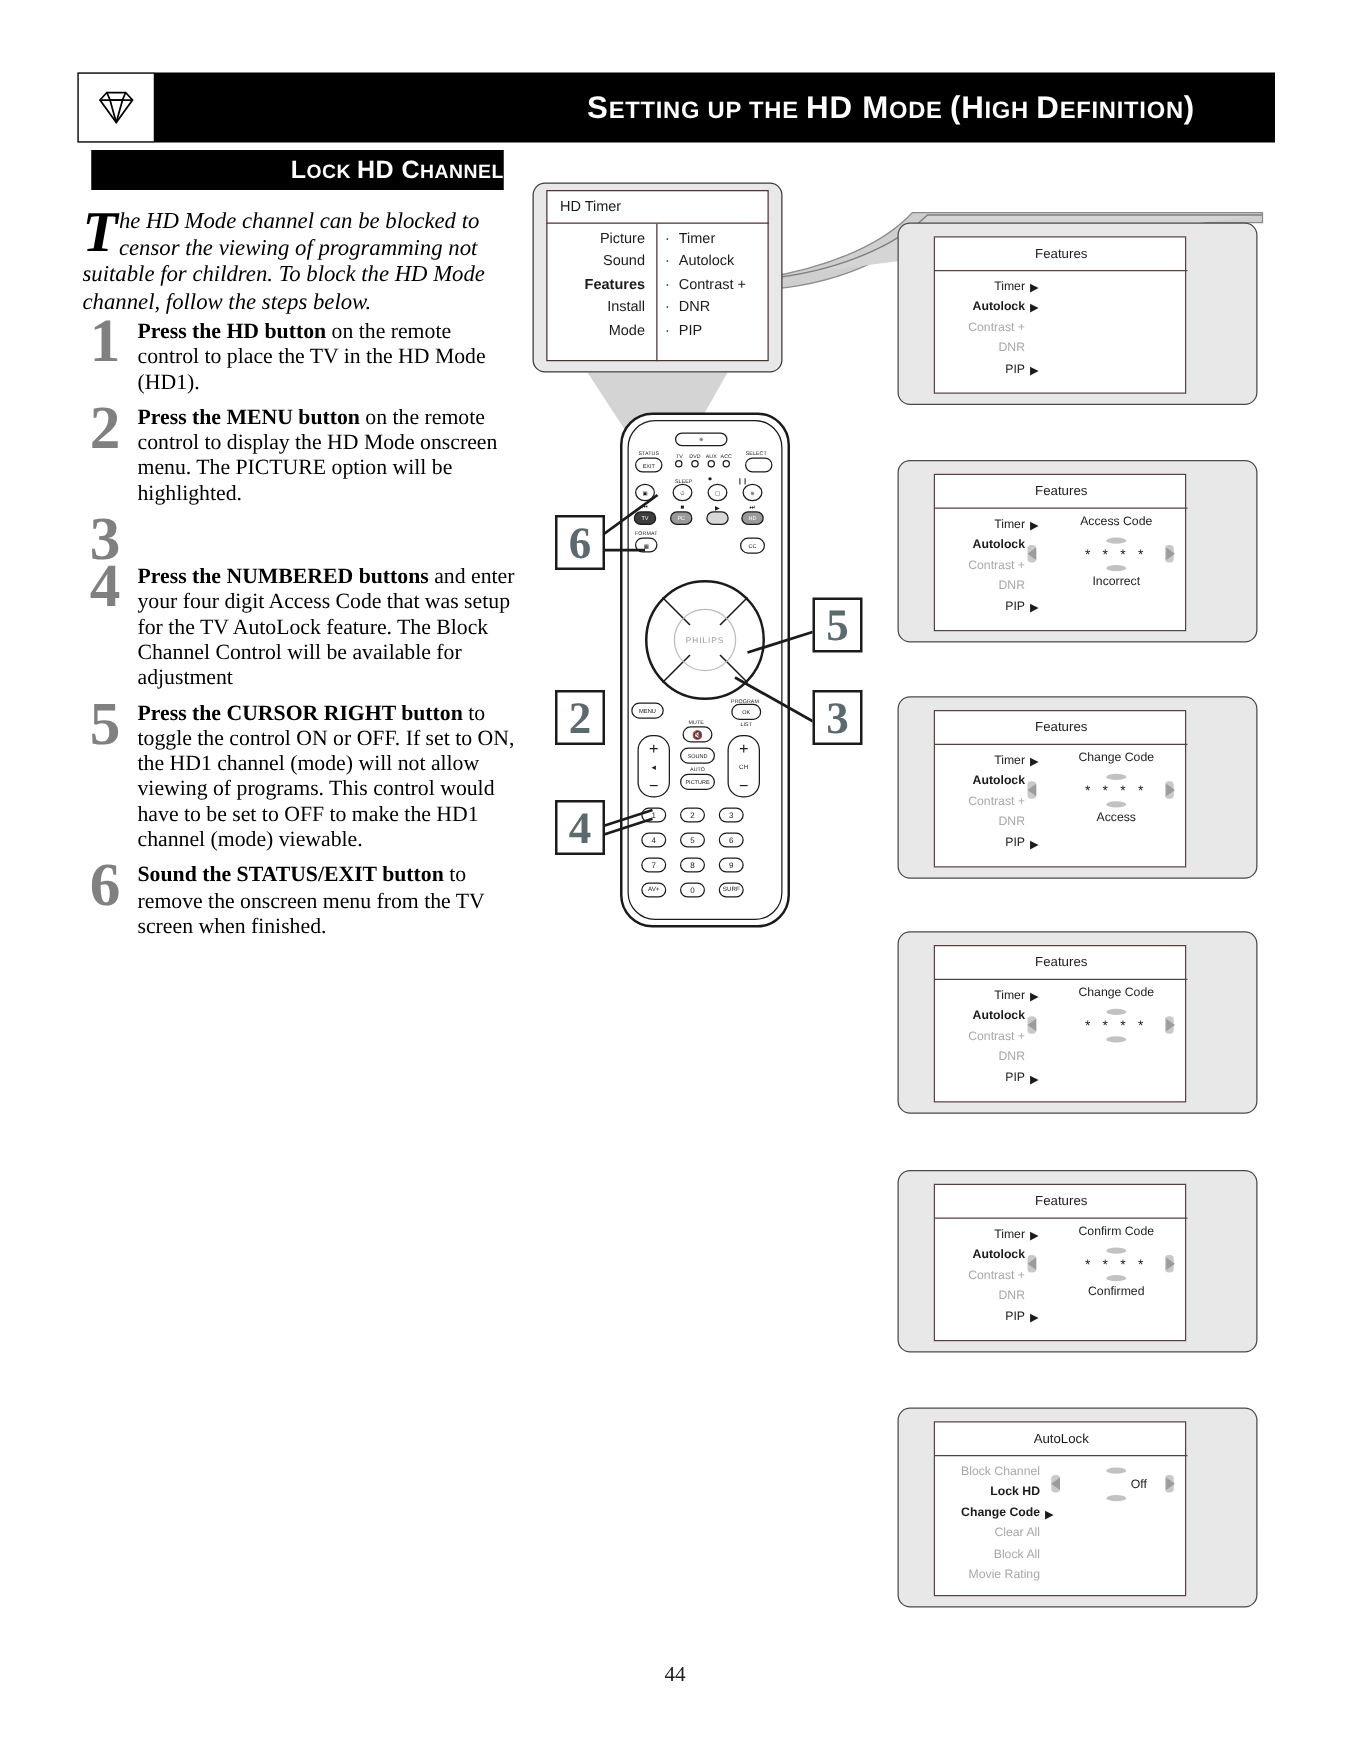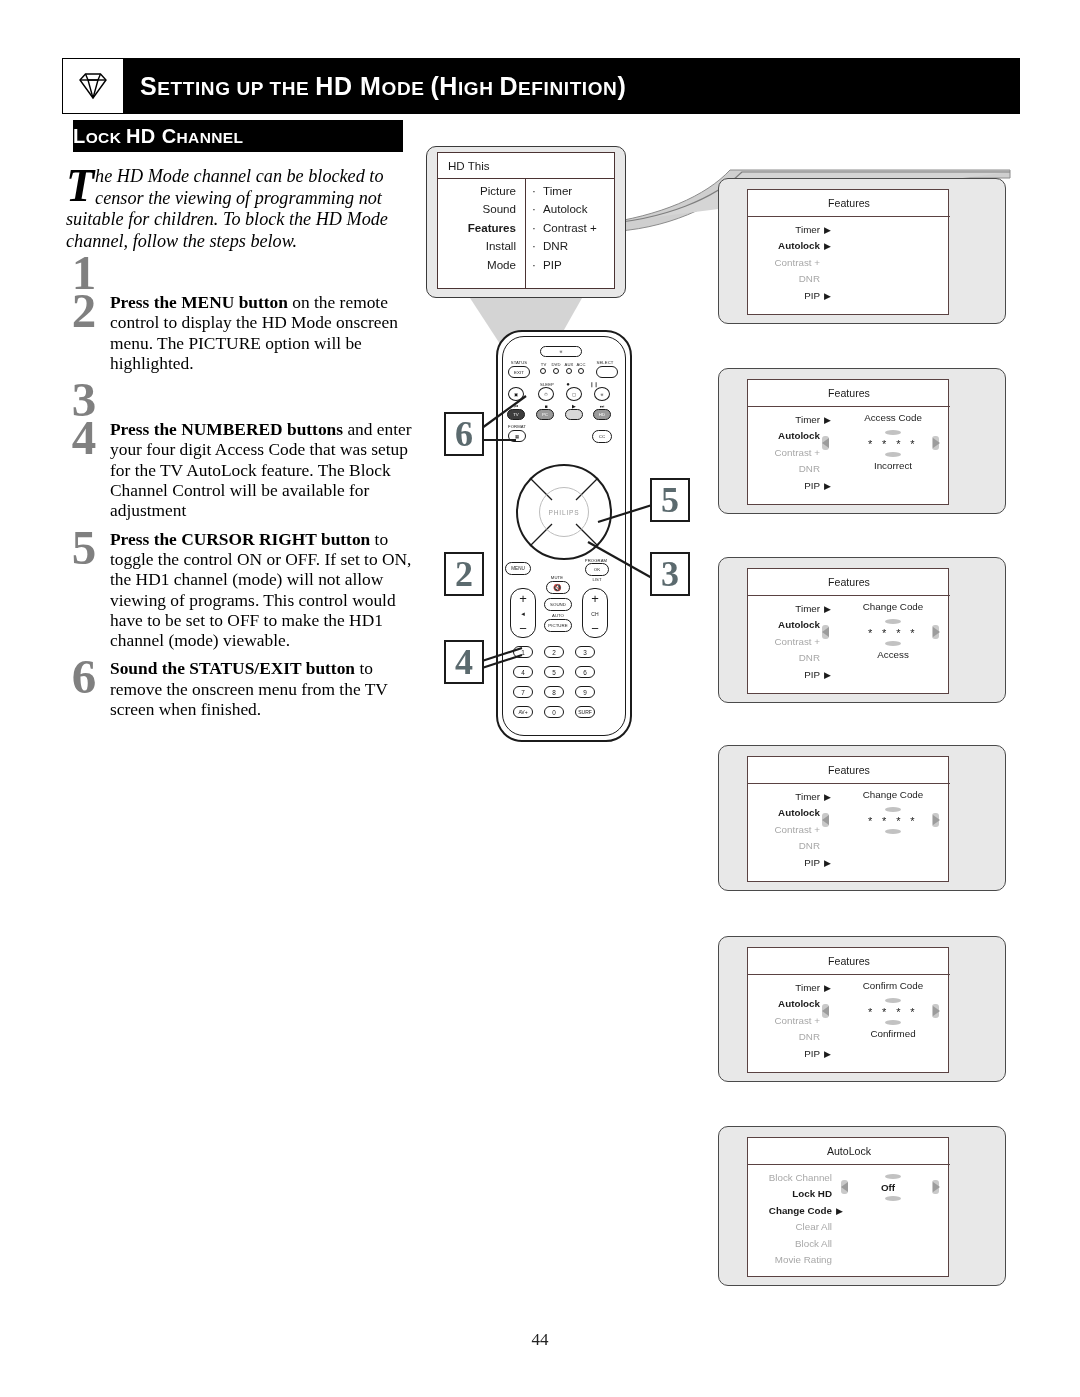--- a/index.html
+++ b/index.html
@@ -13,30 +13,30 @@
     position:absolute;left:62px;top:58px;width:958px;height:56px;
     background:#000;display:flex;align-items:center;
   }
   .gem-box{
     position:absolute;left:62px;top:58px;width:62px;height:56px;
     background:#fff;border:1px solid #000;box-sizing:border-box;
     display:flex;align-items:center;justify-content:center;
   }
   .header-title{
     position:absolute;left:124px;top:58px;width:832px;height:56px;
-    display:flex;align-items:center;justify-content:flex-start;
+    display:flex;align-items:center;justify-content:flex-end;
     color:#fff;font-family:"Liberation Sans",sans-serif;
-    font-weight:bold;font-size:25px;letter-spacing:.6px;padding-left:16px;
+    font-weight:bold;font-size:25px;letter-spacing:.6px;
   }
   .sc{font-size:19px;}
 
   
   .section-bar{
     position:absolute;left:73px;top:120px;width:330px;height:32px;
-    background:#000;display:flex;align-items:center;justify-content:flex-start;
+    background:#000;display:flex;align-items:center;justify-content:flex-end;
   }
   .section-bar span{
     color:#fff;font-family:"Liberation Sans",sans-serif;
     font-weight:bold;font-size:20px;letter-spacing:.4px;
   }
   .section-bar .sc2{font-size:15.5px;}
 
   
   .intro{
     position:absolute;left:66px;top:166px;width:344px;
@@ -210,20 +210,21 @@
   <span><span style="font-size:20px;">L</span><span class="sc2">OCK </span><span style="font-size:20px;">HD C</span><span class="sc2">HANNEL</span></span>
 </div>
 
 <div class="intro">
   <span class="dropcap">T</span><span>he HD Mode channel can be blocked to censor the viewing of programming not suitable for children. To block the HD Mode channel, follow the steps below.</span>
 </div>
 
 <div class="steps">
   <div class="step">
     <div class="step-num">1</div>
+    <div class="step-txt"><b>Press the HD button</b><span> on the remote control to place the TV in the HD Mode (HD1).</span></div>
   </div>
   <div class="step">
     <div class="step-num">2</div>
     <div class="step-txt"><b>Press the MENU button</b><span> on the remote control to display the HD Mode onscreen menu. The PICTURE option will be highlighted.</span></div>
   </div>
   <div class="step">
     <div class="step-num">3</div>
   </div>
   <div class="step">
     <div class="step-num">4</div>
@@ -242,21 +243,21 @@
 <svg class="beam">
 
   <path d="M600 224 C 660 216, 706 196, 730 170 L 1010 170 L 1010 178 L 745 178 C 716 206, 668 230, 604 232 Z" fill="#cfcfcf" stroke="#8c8c8c" stroke-width="1"></path>
   <path d="M600 224 C 665 220, 715 198, 742 172 L 1010 172" fill="#d5d5d5" stroke="#7e7e7e" stroke-width="1.1"></path>
 
   <path d="M470 298 L 582 298 L 556 344 L 500 344 Z" fill="#cccccc" opacity="0.85"></path>
 </svg>
 
 <div class="tv-body"></div>
 <div class="tv-screen"></div>
-<div class="tv-screen-title">HD This</div>
+<div class="tv-screen-title">HD Timer</div>
 <div class="tv-hr"></div>
 <div class="tv-vr"></div>
 <div class="tv-col-l">
   <div>Picture</div>
   <div>Sound</div>
   <div class="bold-item">Features</div>
   <div>Install</div>
   <div>Mode</div>
 </div>
 <div class="tv-col-r">
@@ -528,21 +529,21 @@
       <div class="dim">Movie Rating</div>
     </div>
     <div class="arrow-col" style="left:88px;">
       <div>&nbsp;</div>
       <div>&nbsp;</div>
       <div>▶</div>
       <div>&nbsp;</div>
       <div>&nbsp;</div>
       <div>&nbsp;</div>
     </div>
-    <div class="code-label" style="left:85px;top:44px;font-weight:bold;">Off</div>
+    <div class="code-label" style="left:108px;top:44px;font-weight:normal;">Off</div>
     <div class="ud-arrow" style="left:137px;top:36px;"></div>
     <div class="ud-arrow" style="left:137px;top:58px;"></div>
     <div class="lr-pill" style="left:93px;top:42px;"></div>
     <div class="lr-arrow lr-left" style="left:93px;top:44px;"></div>
     <div class="lr-pill" style="left:184px;top:42px;"></div>
     <div class="lr-arrow lr-right" style="left:185px;top:44px;"></div>
   </div>
 </div>
 
 <div class="pageno">44</div>

